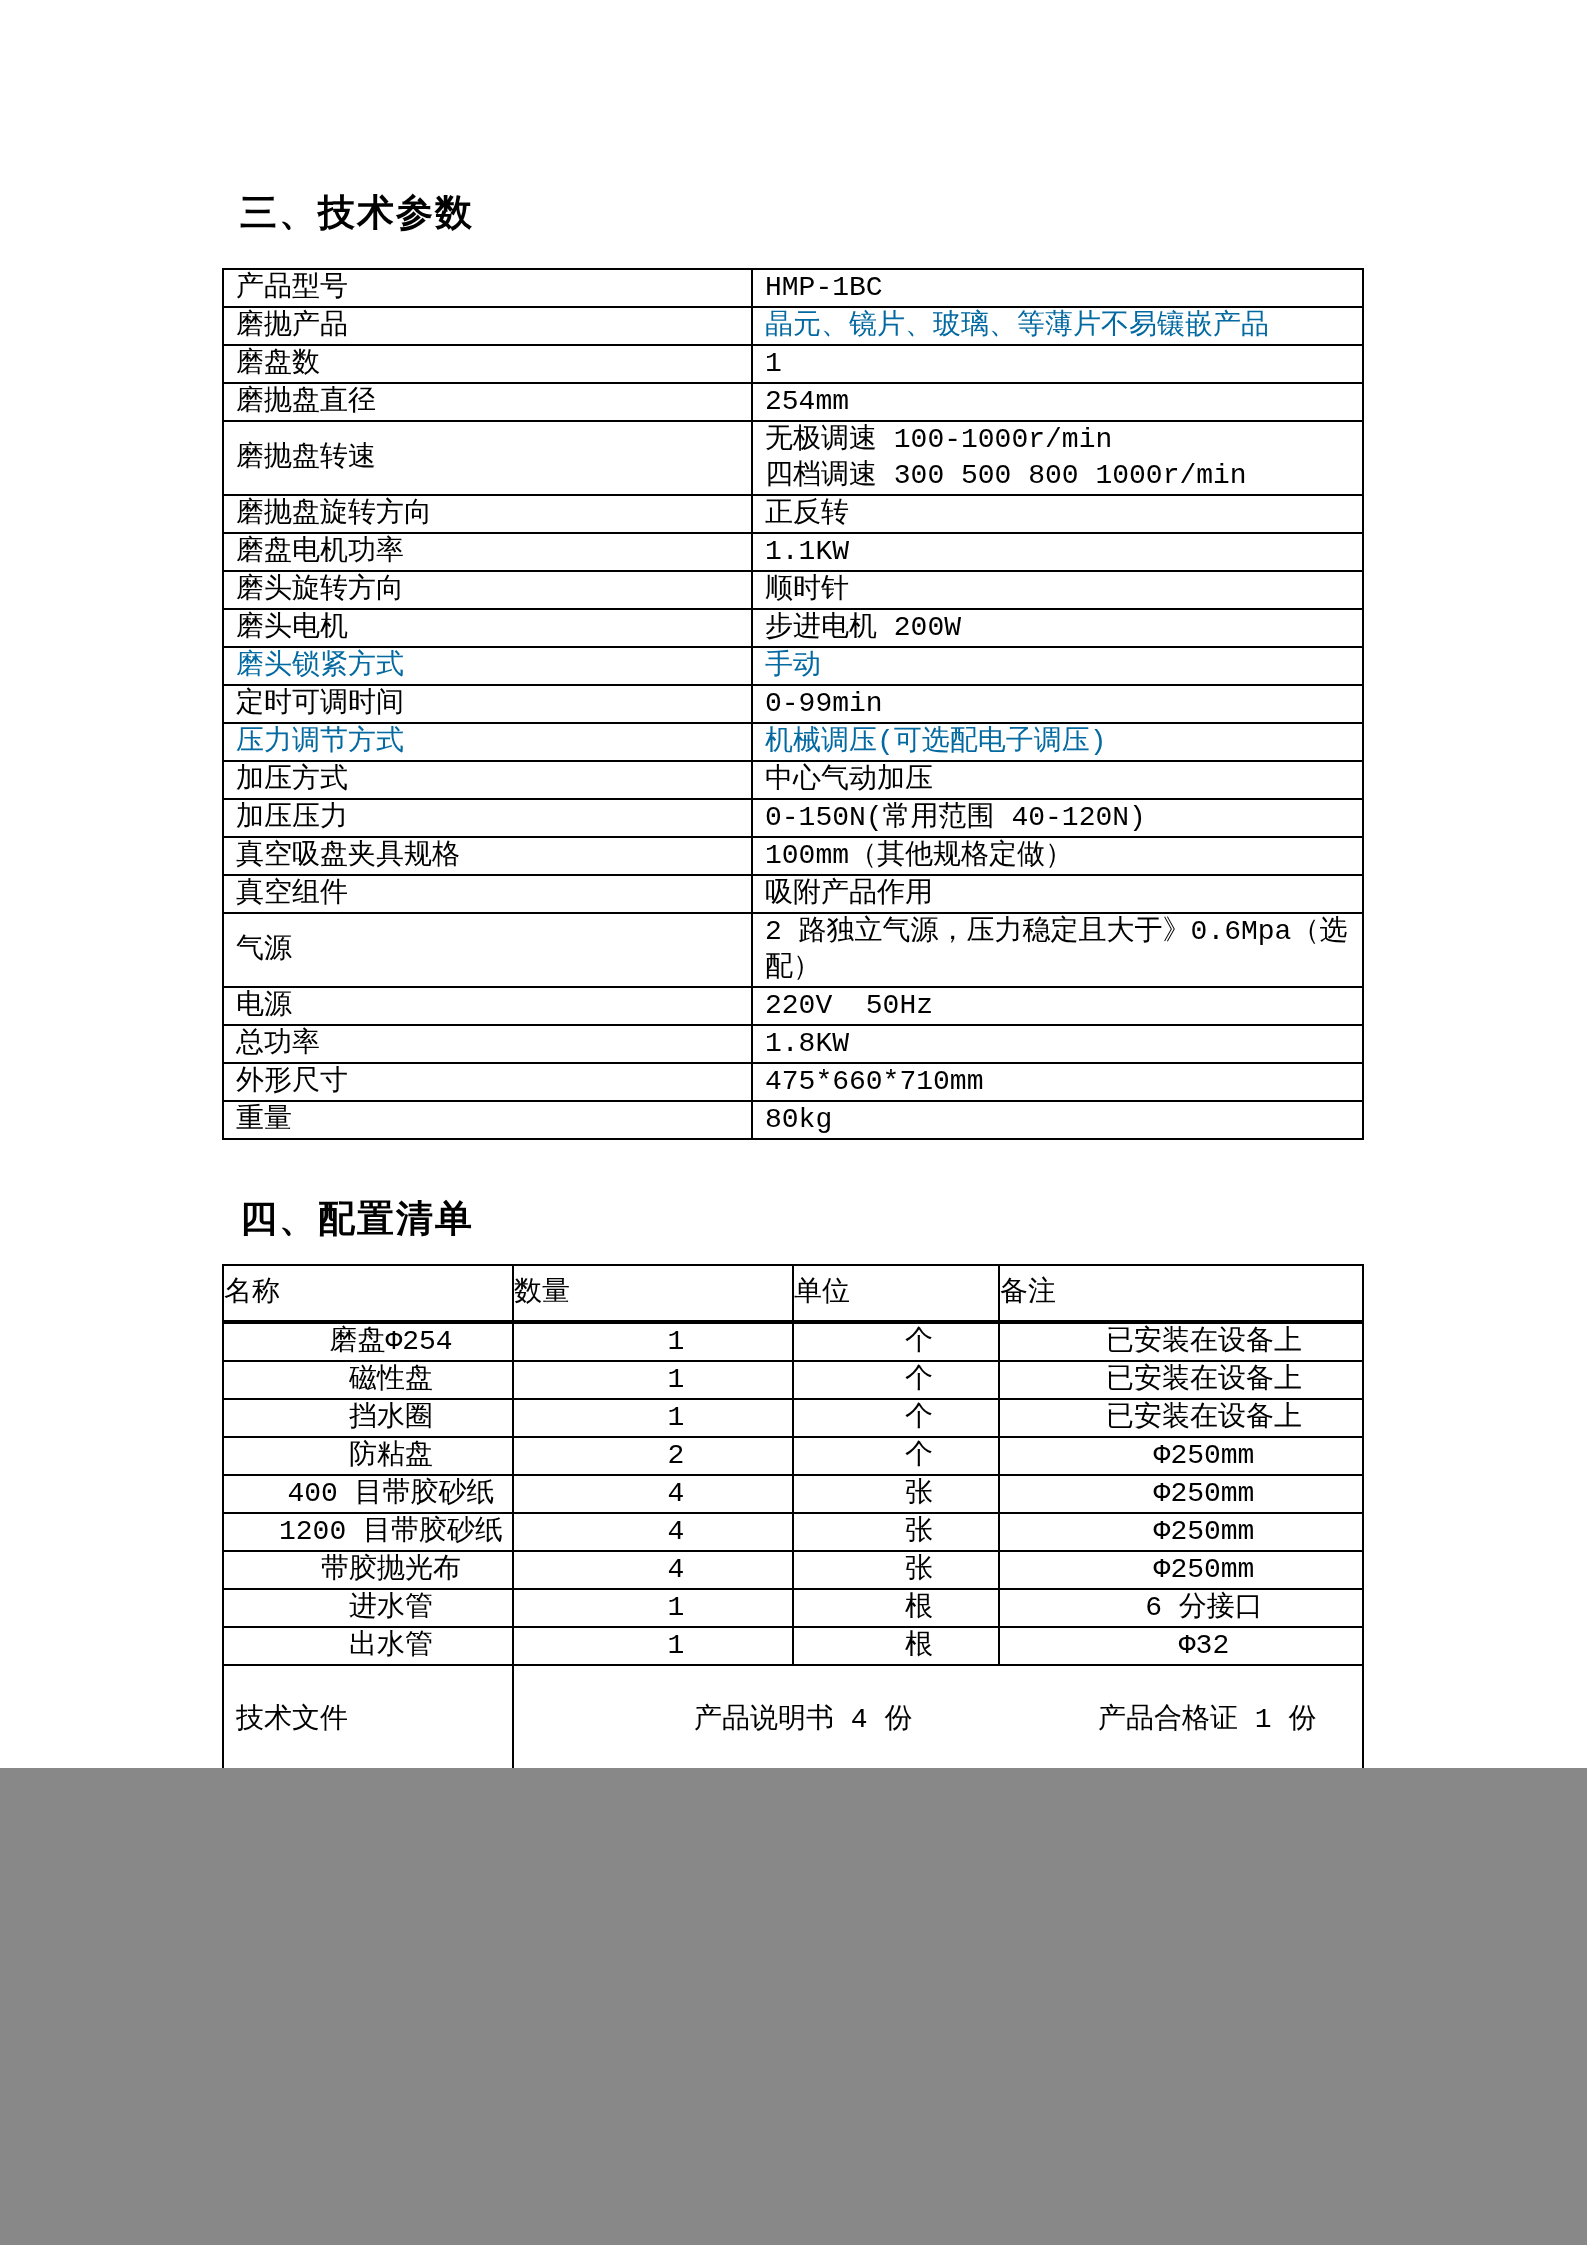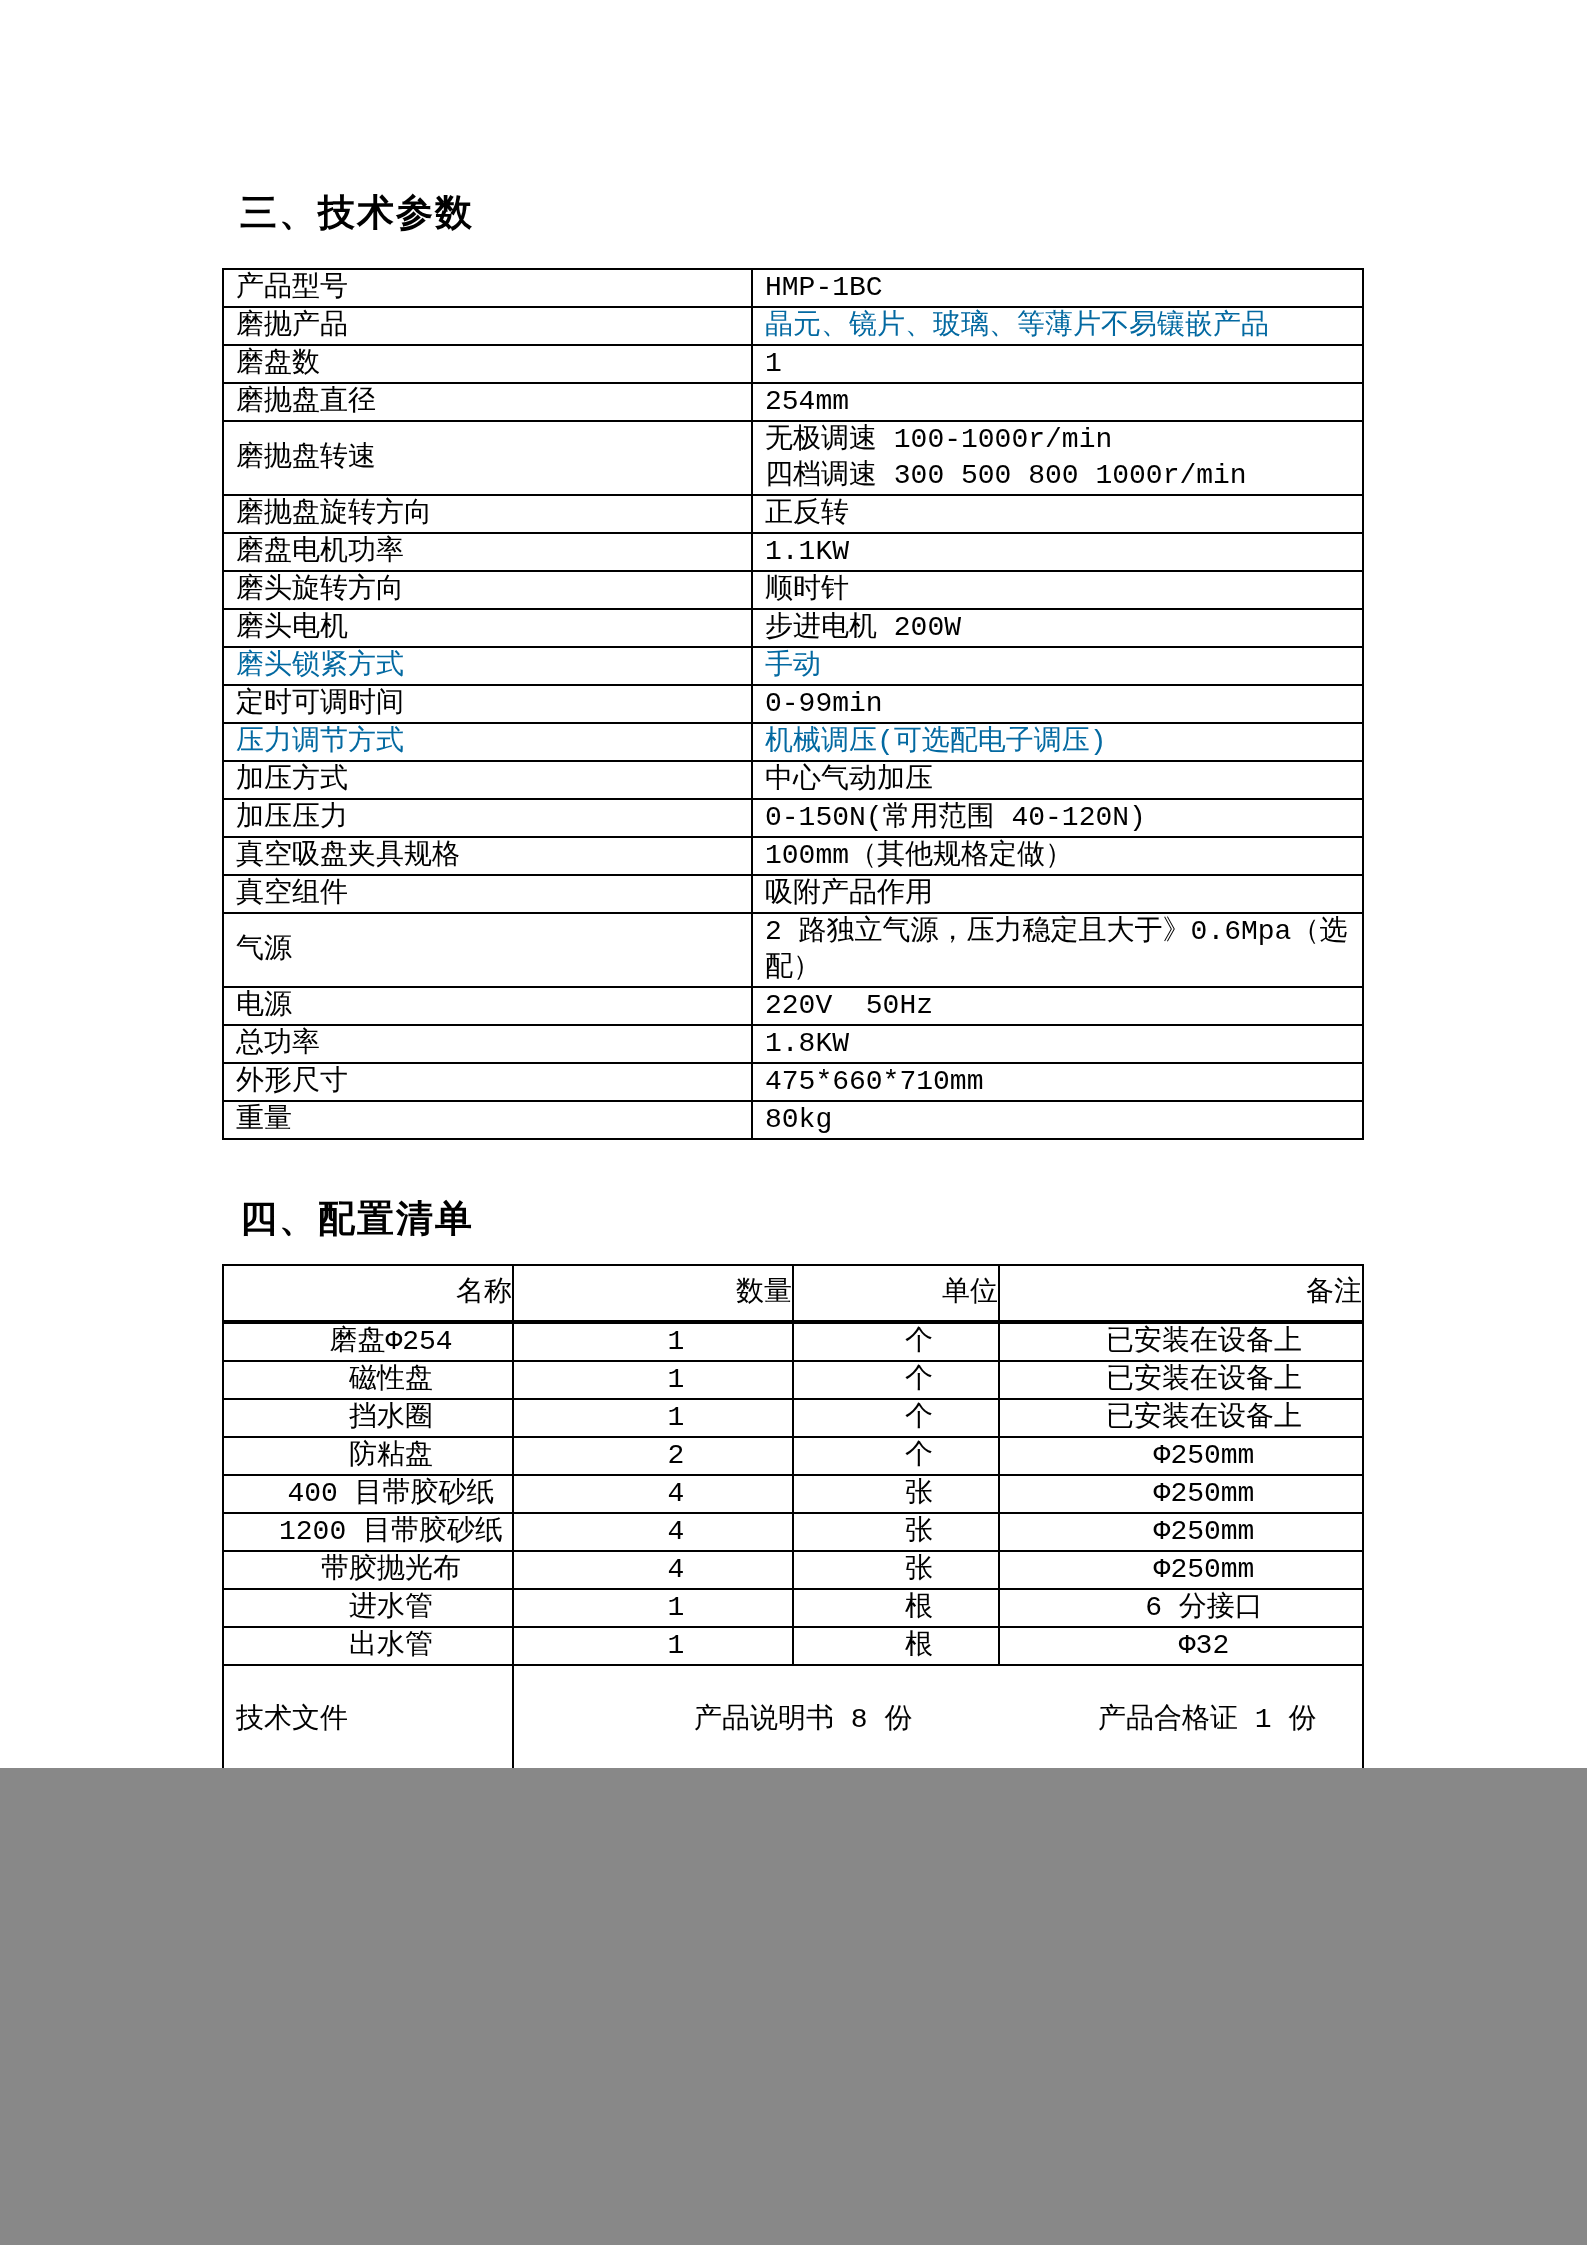--- a/index.html
+++ b/index.html
@@ -47,21 +47,21 @@
   }
   #spec-table td { height: 36px; }
   #spec-table td.label { padding-left: 12px; }
   #spec-table td.value { padding-left: 12px; }
 
   .red { color: #0369a1; }
 
   #config-table th {
     height: 54px;
     border-bottom: 4px solid #000000;
-    text-align: right;
+    text-align: left;
   }
   #config-table td { height: 36px; text-align: center; padding-left: 46px; }
   #config-table tr.footer-row td { height: 63px; }
   #config-table td.footer-label {
     text-align: left;
     padding-left: 12px;
   }
   #config-table td.footer-docs {
     text-align: left;
     padding-left: 12px;
@@ -240,19 +240,19 @@
         </tr>
       <tr>
           <td>出水管</td>
           <td>1</td>
           <td>根</td>
           <td>Φ32</td>
         </tr>
       <tr class="footer-row">
         <td class="footer-label">技术文件</td>
         <td class="footer-docs" colspan="3">
-          <span class="doc1">产品说明书 8 份</span><span class="doc2">产品合格证 1 份</span>
+          <span class="doc1">产品说明书 4 份</span><span class="doc2">产品合格证 1 份</span>
         </td>
       </tr>
     </tbody>
   </table>
 
 </div>
 
 </body></html>

